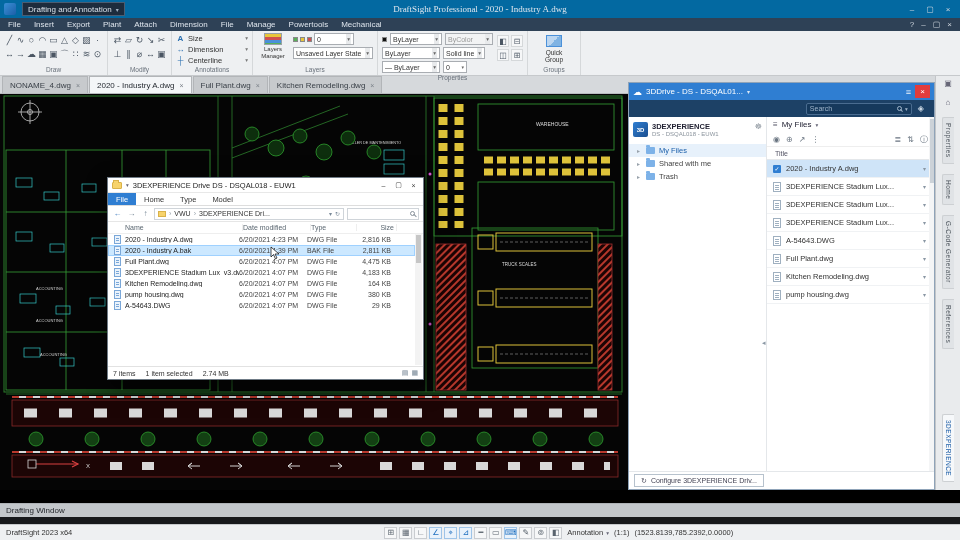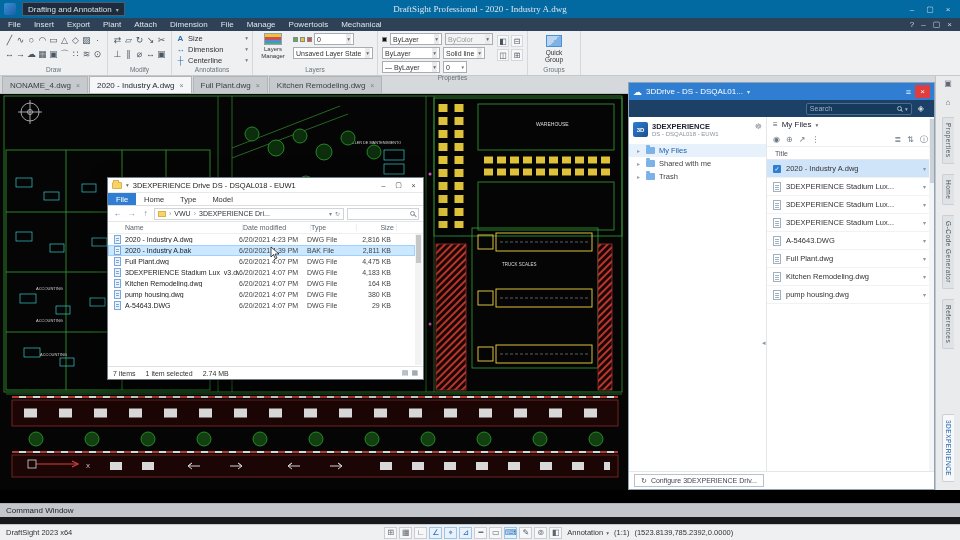--- a/index.html
+++ b/index.html
@@ -813,21 +813,21 @@
       <div class="vtab" data-state="normal">Properties</div>
         <div class="vtab" data-state="normal">Home</div>
         <div class="vtab" data-state="normal">G-Code Generator</div>
         <div class="vtab" data-state="normal">References</div>
         <div class="vtab" data-state="active">3DEXPERIENCE</div>
     </div>
   </div>
 
 
   <div class="cmdbar">
-    <span>Command Window</span>
+    <span>Drafting Window</span>
   </div>
   <div class="cmddark"></div>
 
   <div class="statusbar">
     <span>DraftSight 2023 x64</span>
     <span class="ssp1"></span>
     <div class="sics">
       <span class="sic" data-state="off">⊞</span>
         <span class="sic" data-state="off">▦</span>
         <span class="sic" data-state="off">∟</span>

